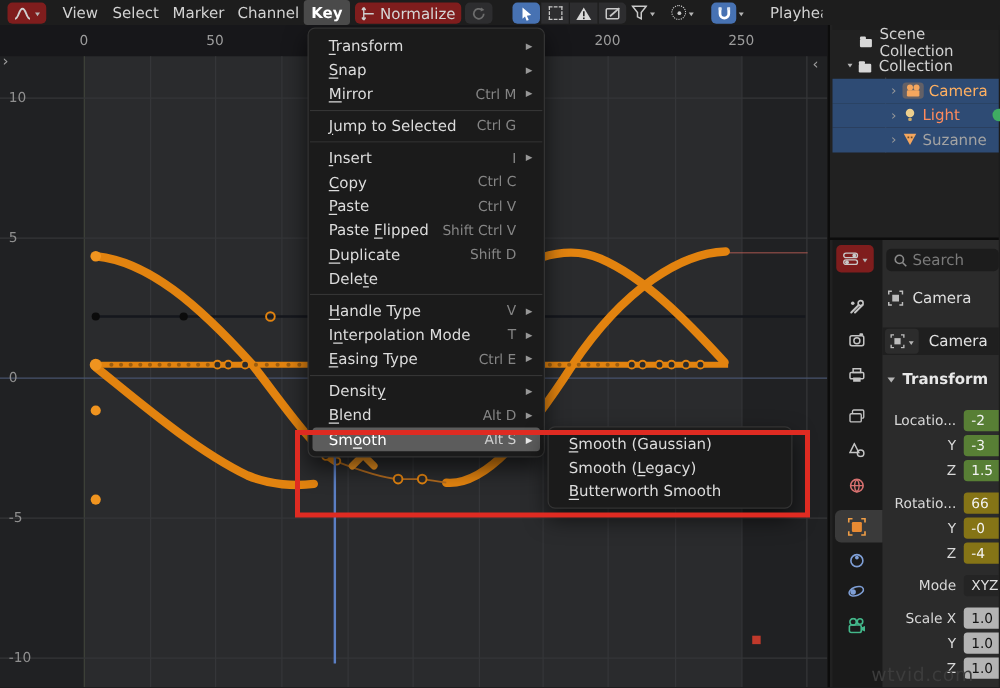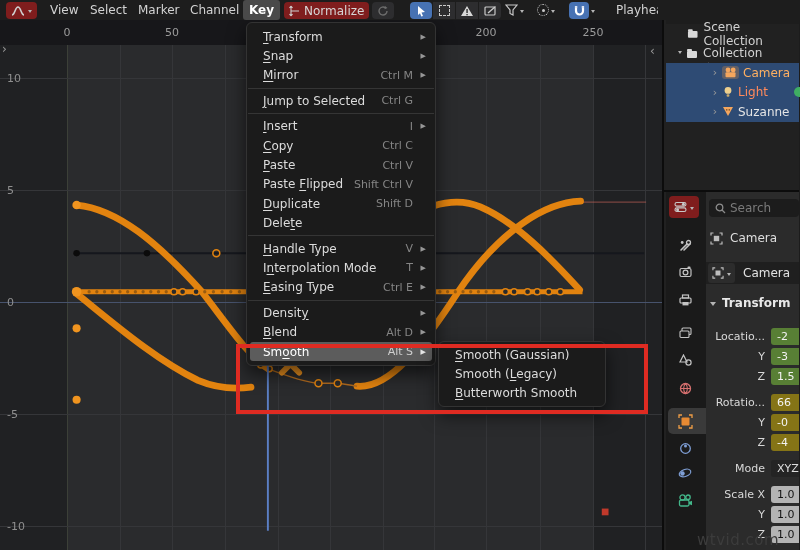--- a/index.html
+++ b/index.html
@@ -31,21 +31,21 @@
 
   
   .dropdown { position:absolute; left:246px; top:22px; width:190px; background:#1b1b1b; border:1px solid #333;
               border-radius:6px; box-shadow:0 8px 18px rgba(0,0,0,.6); padding:4px 0; z-index:10; }
   .mrow { height:19.4px; display:flex; align-items:center; padding:0 9px 0 16px; font-size:12px; color:#dcdcdc; white-space:nowrap; }
   .mrow u { text-decoration:underline; text-underline-offset:2px; }
   .mrow.hl { background:#5c5c5c; border-radius:3px; margin:0 3px; padding:0 6px 0 13px; color:#fff; }
   .mshort { margin-left:auto; color:#858585; font-size:11px;text-align:right; }
   .marrow { width:9px; text-align:right; color:#979797; font-size:7px; margin-left:4px; }
   .msep { height:1px; background:#0a0a0a; border-bottom:1px solid #353535; margin:2.5px 1px; }
-  .submenu { position:absolute; left:438px; top:341px; width:168px; background:#1b1b1b; border:1px solid #333;
+  .submenu { position:absolute; left:438px; top:341px; width:196px; background:#1b1b1b; border:1px solid #333;
              border-radius:6px; box-shadow:0 8px 18px rgba(0,0,0,.6); padding:3px 0; z-index:11; }
   .submenu .mrow { height:19.3px; }
 
   
   .redbox { position:absolute; left:236px; top:344px; width:412px; height:70px; border:4px solid #df2b22; z-index:20; }
 
   
   .rpanel { position:absolute; left:662px; top:0; width:137px; height:550px; background:#212121; z-index:5; border-left:2px solid #0c0c0c; }
   .outliner-header { position:absolute; left:2px; top:0; right:0; height:24px; background:#1d1d1d; }
   .orow { position:absolute; left:2px; right:0; height:19.5px; display:flex; align-items:center; font-size:12px; color:#d2d2d2; }
@@ -419,21 +419,21 @@
       <span style="color:#ff8a5c;">Light</span>
       <span style="position:absolute; right:-5px; width:10px; height:10px; border-radius:50%; background:#3fae62;"></span>
     </div>
     <div class="orow sel" style="top:102px;">
       <span style="width:44px;"></span>
         <span class="ochev">›</span>
       <svg class="icon-svg" width="12" height="11" viewBox="0 0 12 11" style="margin:0 4px 0 2px;">
         <path d="M1 1 H11 L6 10 Z" fill="#f4a65e"></path>
           <path d="M4 3.2 h1.4 v1.4 H4 Z M6.6 3.2 H8 v1.4 H6.6 Z" fill="#6b4a24"></path>
         </svg>
-      <span style="color:#e5e5e5;">Suzanne</span>
+      <span style="color:#a3a3a3;">Suzanne</span>
     </div>
 
     <div class="props-divider"></div>
     <div class="props-strip"></div>
     <div class="props-bg"></div>
 
     <div class="tb tbtn" style="left:5px; top:196px; height:22px;">
       <svg class="icon-svg" width="13" height="12" viewBox="0 0 13 12">
         <rect x="1" y="1.5" width="11" height="3.6" rx="1.8" fill="none" stroke="#c9c9c9" stroke-width="1.1"></rect>
         <rect x="1" y="6.9" width="11" height="3.6" rx="1.8" fill="none" stroke="#c9c9c9" stroke-width="1.1"></rect>

